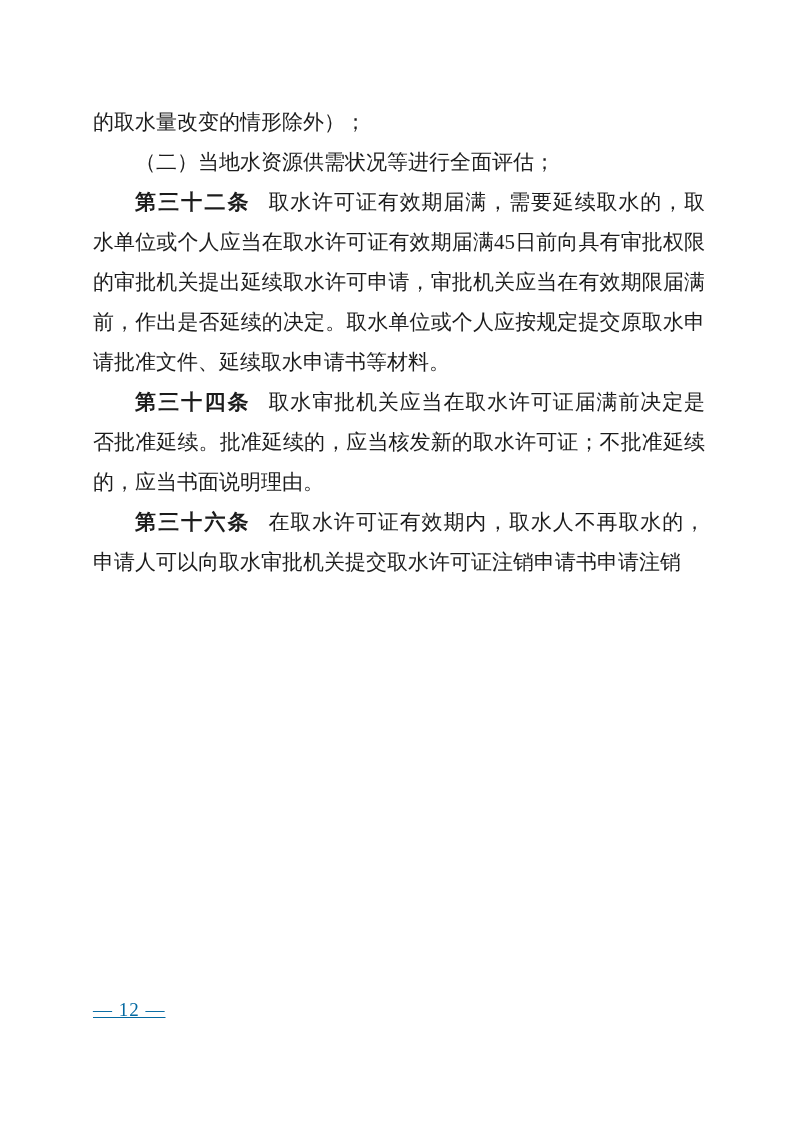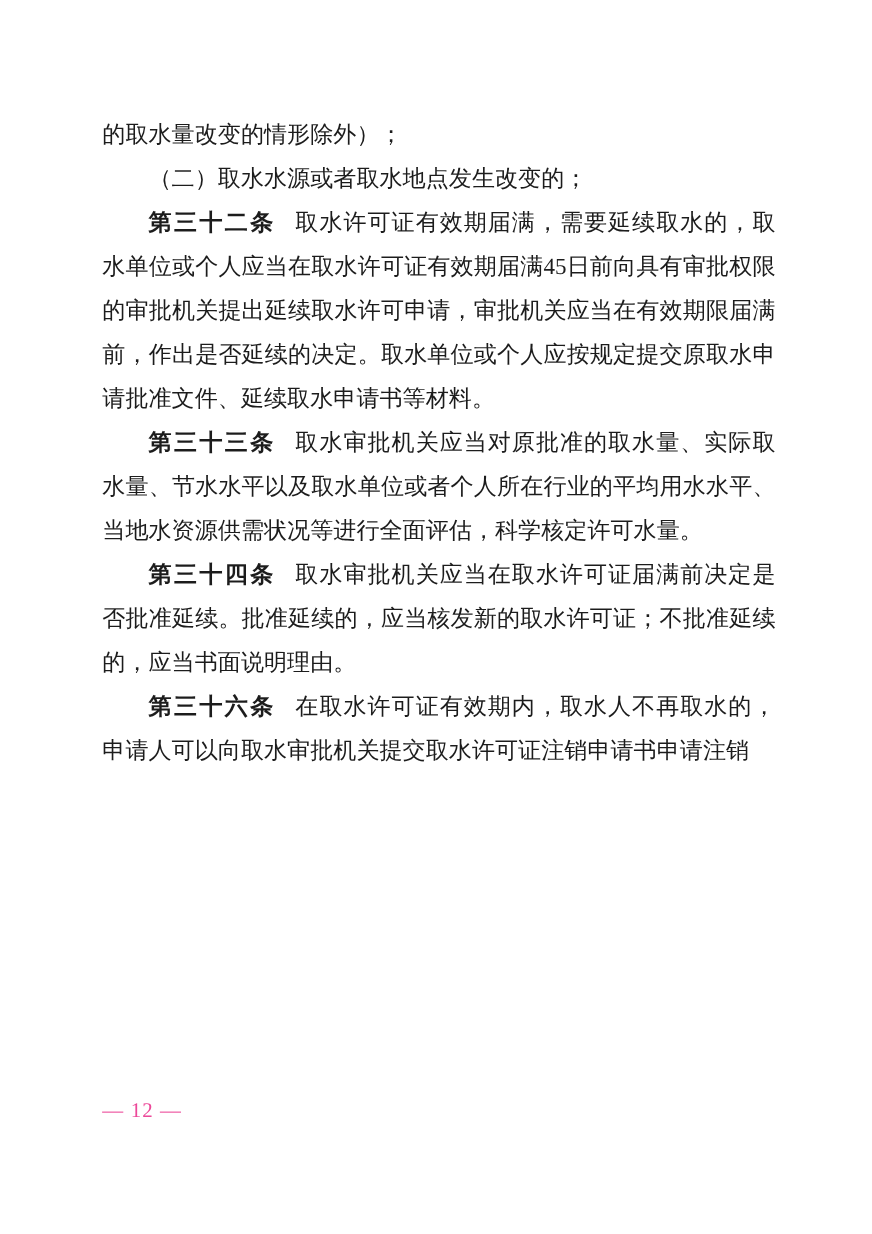--- a/index.html
+++ b/index.html
@@ -39,38 +39,38 @@
     margin-right: 0.85em;
     letter-spacing: 0.06em;
   }
   .footer {
     position: absolute;
     left: 93px;
     top: 998px;
     font-size: 19px;
     line-height: 24px;
     letter-spacing: 1px;
-    color: #ec4899;
+    color: #0369a1;
+    text-decoration: underline;
   }
 </style>
 </head>
 <body>
 
 <div class="page">
   <div class="content">
 
     <p class="para no-indent"><span>的取水量改变的情形除外）；</span></p>
 
-    <p class="para"><span>（二）取水水源或者取水地点发生改变的；</span></p>
+    <p class="para"><span>（二）当地水资源供需状况等进行全面评估；</span></p>
 
 
 
     <p class="para"><span class="article-label">第三十二条</span><span>取水许可证有效期届满，需要延续取水的，取水单位或个人应当在取水许可证有效期届满45日前向具有审批权限的审批机关提出延续取水许可申请，审批机关应当在有效期限届满前，作出是否延续的决定。取水单位或个人应按规定提交原取水申请批准文件、延续取水申请书等材料。</span></p>
 
-    <p class="para"><span class="article-label">第三十三条</span><span>取水审批机关应当对原批准的取水量、实际取水量、节水水平以及取水单位或者个人所在行业的平均用水水平、当地水资源供需状况等进行全面评估，科学核定许可水量。</span></p>
 
     <p class="para"><span class="article-label">第三十四条</span><span>取水审批机关应当在取水许可证届满前决定是否批准延续。批准延续的，应当核发新的取水许可证；不批准延续的，应当书面说明理由。</span></p>
 
 
     <p class="para"><span class="article-label">第三十六条</span><span>在取水许可证有效期内，取水人不再取水的，申请人可以向取水审批机关提交取水许可证注销申请书申请注销</span></p>
 
   </div>
 
   <div class="footer">— 12 —</div>
 </div>

